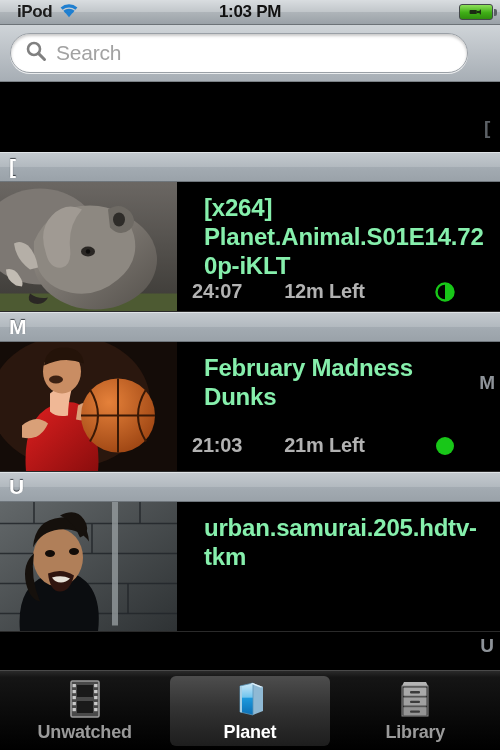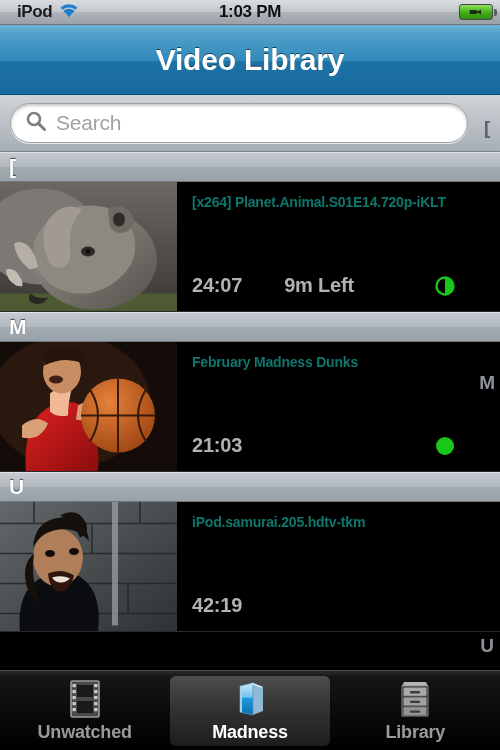--- a/index.html
+++ b/index.html
@@ -83,22 +83,22 @@
     display:flex; background:#000; border-bottom:1px solid #2a2a2a;
     height:130px; align-items:stretch;
   }
   .thumb { width:177px; flex:0 0 177px; position:relative; overflow:hidden; background:#0b0b0b; }
   .thumb svg { display:block; width:100%; height:100%; }
   .row-body {
     flex:1; padding:12px 14px 8px 15px; display:flex; flex-direction:column;
     justify-content:space-between; min-width:0;
   }
   .row-title {
-    font-size:14px; font-weight:bold; color:#0f766e;
-    line-height:1.2; letter-spacing:-0.2px; word-break:break-word;
+    font-size:24px; font-weight:bold; color:#86efac;
+    line-height:1.2; letter-spacing:-0.2px; word-break:break-word;margin-left:12px;
   }
   .row-meta { display:flex; align-items:center; padding-bottom:6px;gap:24px; }
   .meta-dur, .meta-left {
     font-size:20px; font-weight:bold; color:#b2b2b2; letter-spacing:-0.2px;
   }
   .meta-left { margin-left:18px; }
   .status-dot { margin-left:auto; margin-right:30px; width:22px; height:22px; }
 
   
   .indexbar {
@@ -153,23 +153,20 @@
       <span class="battery">
         <svg class="plug" viewBox="0 0 18 10">
           <rect x="1" y="2.4" width="9" height="5.2" rx="1" fill="#1b2b12"></rect>
           <rect x="10" y="3.6" width="4" height="2.8" fill="#1b2b12"></rect>
           <rect x="13.6" y="2.0" width="1.6" height="6" rx="0.6" fill="#1b2b12"></rect>
         </svg>
       </span>
     </div>
   </div>
 
-  <div class="navbar">
-    <div class="nav-title">Video Library</div>
-  </div>
 
   <div class="searchbar">
     <div class="searchfield">
       <span>
         <svg width="22" height="22" viewBox="0 0 22 22">
           <circle cx="9" cy="9" r="6" fill="none" stroke="#808080" stroke-width="2.6"></circle>
           <line x1="13.4" y1="13.4" x2="19.5" y2="19.5" stroke="#808080" stroke-width="3" stroke-linecap="round"></line>
         </svg>
       </span>
       <span class="search-ph">Search</span>
@@ -206,21 +203,21 @@
           <circle cx="88" cy="70" r="2.2" fill="#0d0c0b"></circle>
           <path d="M108 28 q12 -8 22 2 q8 10 0 18 q-10 8 -20 -2Z" fill="#6e6a64"></path>
           <ellipse cx="119" cy="38" rx="6" ry="7" fill="#2e2c29"></ellipse>
           <path d="M30 112 q8 6 18 4 q-4 8 -14 6 q-8 -2 -4 -10Z" fill="#2a2724"></path>
         </svg>
       </div>
       <div class="row-body">
         <div class="row-title">[x264] Planet.Animal.S01E14.720p-iKLT</div>
         <div class="row-meta">
           <span class="meta-dur">24:07</span>
-          <span class="meta-left">9m Left</span>
+          <span class="meta-left">12m Left</span>
           <span class="status-dot">
             <svg viewBox="0 0 22 22" width="22" height="22">
               <circle cx="11" cy="11" r="8.5" fill="none" stroke="#18c718" stroke-width="2.4"></circle>
               <path d="M11 2.5 a8.5 8.5 0 0 1 0 17 Z" fill="#18c718"></path>
             </svg>
           </span>
         </div>
       </div>
     </div>
 
@@ -255,20 +252,21 @@
             <line x1="118" y1="37" x2="118" y2="111"></line>
             <path d="M90 48 q16 26 0 52"></path>
             <path d="M146 48 q-16 26 0 52"></path>
           </g>
         </svg>
       </div>
       <div class="row-body">
         <div class="row-title">February Madness Dunks</div>
         <div class="row-meta">
           <span class="meta-dur">21:03</span>
+          <span class="meta-left">21m Left</span>
           <span class="status-dot">
             <svg viewBox="0 0 22 22" width="22" height="22">
               <circle cx="11" cy="11" r="9" fill="#18c718"></circle>
             </svg>
           </span>
         </div>
       </div>
     </div>
 
     <div class="section-header">
@@ -301,25 +299,21 @@
           <path d="M33 46 q2 -28 28 -30 q26 -2 28 24 q-10 -14 -30 -12 q-18 2 -26 18Z" fill="#15100c"></path>
           <path d="M60 14 q16 -8 24 4 q8 12 -4 18 q-6 -16 -20 -22Z" fill="#15100c"></path>
           <path d="M34 52 q-12 10 -8 30 q4 16 14 18 q-10 -24 -6 -48Z" fill="#15100c"></path>
           <ellipse cx="50" cy="52" rx="5" ry="3.4" fill="#120c08"></ellipse>
           <ellipse cx="74" cy="50" rx="5" ry="3.4" fill="#120c08"></ellipse>
           <path d="M48 72 q14 -6 26 2 q-4 16 -14 16 q-10 0 -12 -18Z" fill="#30150f"></path>
           <path d="M52 76 q10 -3 18 1 q-4 4 -9 4 q-6 0 -9 -5Z" fill="#e8e2d8"></path>
         </svg>
       </div>
       <div class="row-body">
-        <div class="row-title">iPod.samurai.205.hdtv-tkm</div>
-        <div class="row-meta">
-          <span class="meta-dur">42:19</span>
-          <span class="meta-left"></span>
-        </div>
+        <div class="row-title">urban.samurai.205.hdtv-tkm</div>
       </div>
     </div>
 
   </div>
 
   <div class="indexbar">
     <span class="index-letter idx-0">[</span>
     <span class="index-letter idx-1">M</span>
     <span class="index-letter idx-2">U</span>
   </div>
@@ -358,21 +352,21 @@
               <stop offset="0.46" stop-color="#1e9ade"></stop>
                 <stop offset="1" stop-color="#0c6fb5"></stop>
             </linearGradient>
           </defs>
           <path d="M20 3 L30 7 L30 31 L20 35 Z" fill="#8fb9d4"></path>
           <path d="M7 6 L20 3 L20 35 L7 32 Z" fill="url(#bk1)" stroke="#5a95b8" stroke-width="0.8"></path>
           <path d="M20 3 L30 7 L27.5 7.6 L17.5 3.6 Z" fill="#dff0fa"></path>
           <path d="M7 6 L7 32 L9 32.5 L9 6.6 Z" fill="#a7cfe5"></path>
         </svg>
       </span>
-      <span class="tab-label">Madness</span>
+      <span class="tab-label">Planet</span>
     </div>
 
     <div class="tab">
       <span class="tab-icon">
         <svg width="34" height="38" viewBox="0 0 34 38">
           <path d="M4 6 L30 6 L28 2 L6 2 Z" fill="#b4b4b4"></path>
           <rect x="4" y="6" width="26" height="30" fill="#2a2a2a" stroke="#8d8d8d" stroke-width="1"></rect>
           <rect x="5.5" y="7.5" width="23" height="8.6" rx="1" fill="#a9a9a9" stroke="#6e6e6e" stroke-width="0.8"></rect>
           <rect x="5.5" y="17.2" width="23" height="8.6" rx="1" fill="#a0a0a0" stroke="#6e6e6e" stroke-width="0.8"></rect>
           <rect x="5.5" y="26.9" width="23" height="8.6" rx="1" fill="#949494" stroke="#6e6e6e" stroke-width="0.8"></rect>

